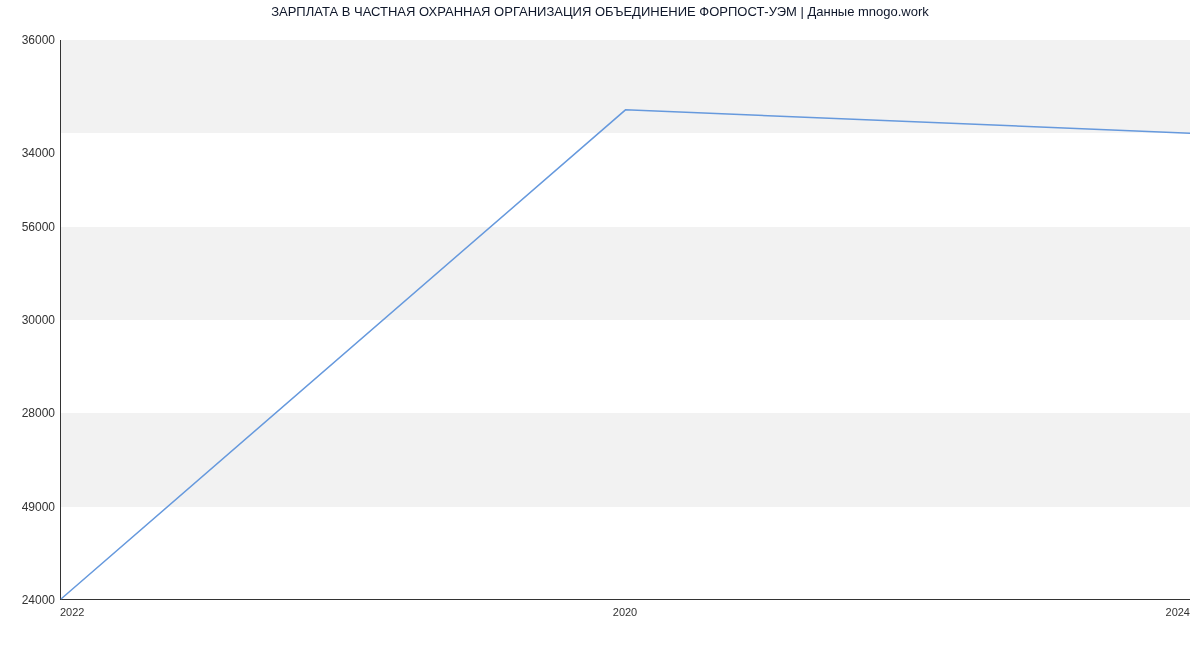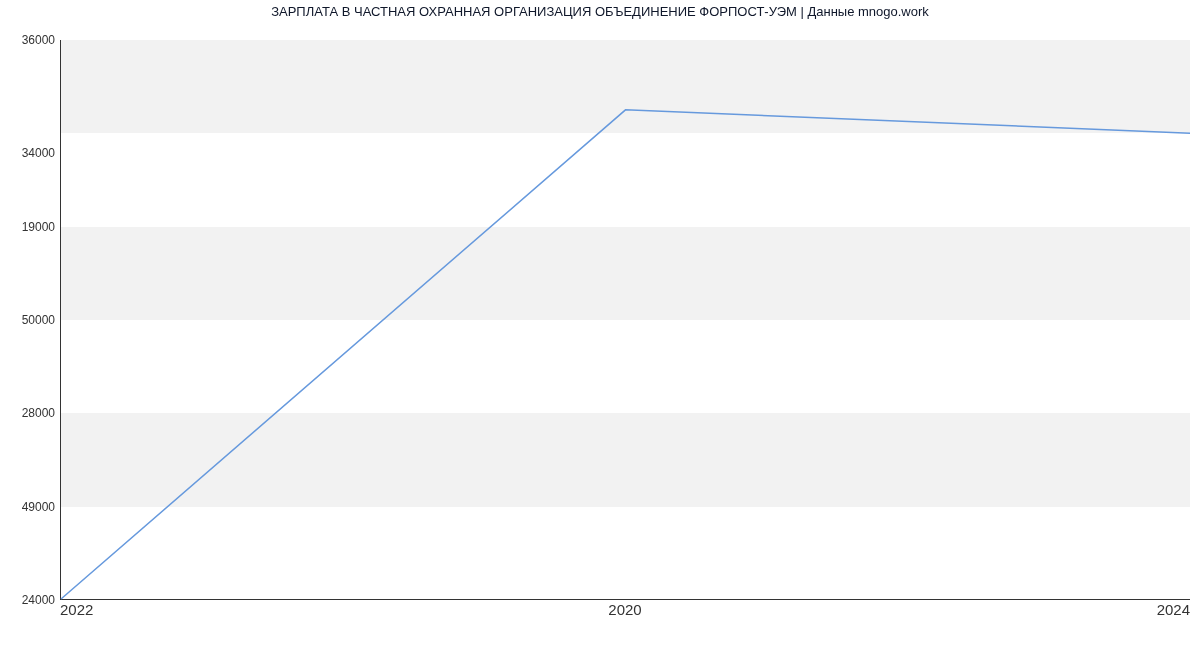--- a/index.html
+++ b/index.html
@@ -44,21 +44,21 @@
       left: -45px;
       width: 40px;
       text-align: right;
       font-size: 12px;
       color: #333;
       transform: translateY(-50%);
     }
     .x-tick {
       position: absolute;
       bottom: -18px;
-      font-size: 15px;
+      font-size: 11px;
       color: #333;
       transform: translateX(-50%);
     }
     .x-tick.first {
       transform: translateX(0);
     }
     .x-tick.last {
       transform: translateX(-100%);
     }
     .line-svg {
@@ -88,22 +88,22 @@
         <div class="grid-band" style="top: 0px; height: 93.3333px;"></div>
       </div>
     <svg class="line-svg" viewBox="0 0 1130 560" preserveAspectRatio="none">
       <polyline id="data-polyline" class="data-line" points="0,560 565,70 1130,93.33333333333331"></polyline>
     </svg>
   </div>
   <div id="y-ticks">
       <div class="y-tick" style="top: 560px;">24000</div>
       <div class="y-tick" style="top: 466.667px;">49000</div>
       <div class="y-tick" style="top: 373.333px; text-align: right;">28000</div>
-      <div class="y-tick" style="top: 280px;">50000</div>
-      <div class="y-tick" style="top: 186.667px;">19000</div>
+      <div class="y-tick" style="top: 280px;">30000</div>
+      <div class="y-tick" style="top: 186.667px;">56000</div>
       <div class="y-tick" style="top: 93.3333px; margin-top: 20px;">34000</div>
       <div class="y-tick" style="top: 0px;">36000</div>
     </div>
   <div id="x-ticks">
       <div class="x-tick first" style="left: 0px;">2022</div>
       <div class="x-tick" style="left: 565px;">2020</div>
       <div class="x-tick last" style="left: 1130px;">2024</div>
     </div>
 </div>
 

